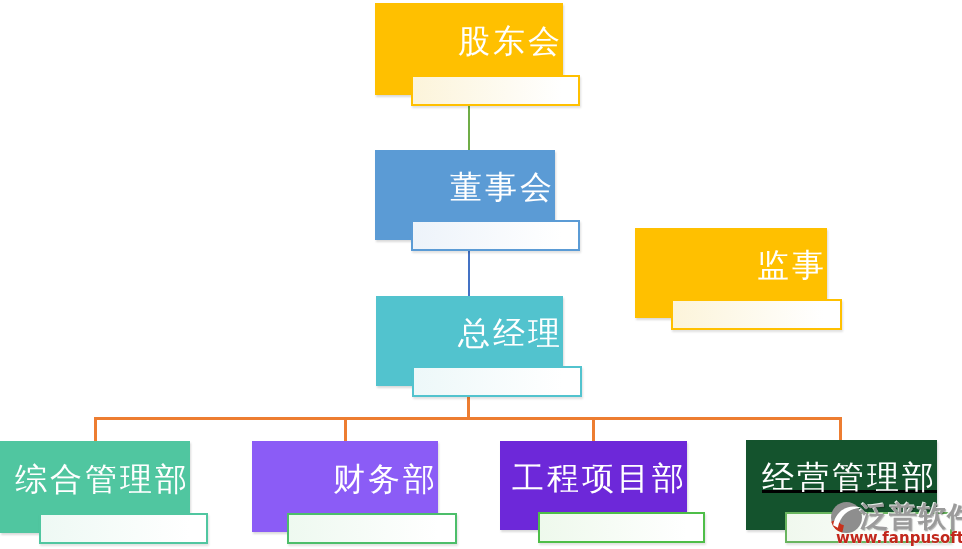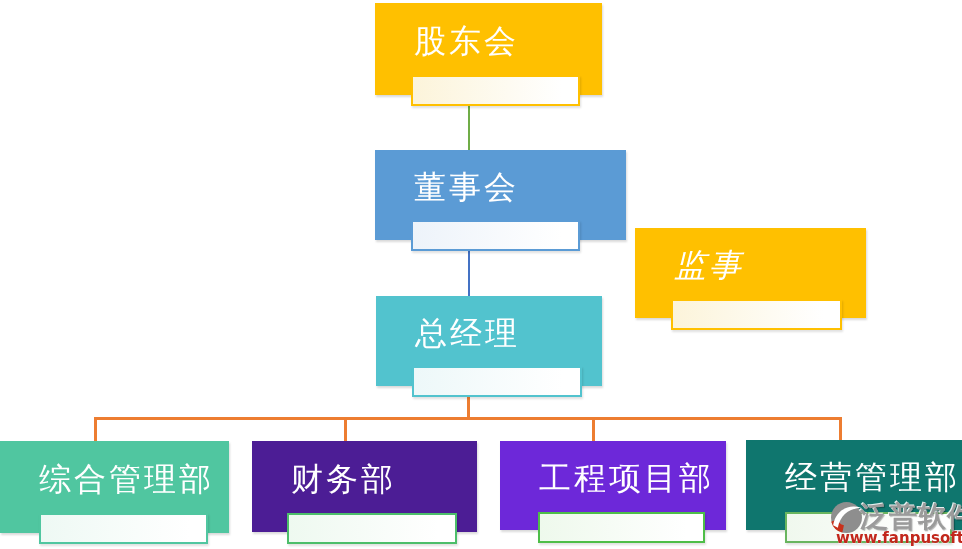--- a/index.html
+++ b/index.html
@@ -3,23 +3,22 @@
 <meta charset="utf-8">
 <style>
   html,body{margin:0;padding:0;background:#fff;}
   #canvas{
     position:relative;width:962px;height:549px;background:#fff;overflow:hidden;
     font-family:"DejaVu Sans","Liberation Sans",sans-serif;
   }
   .edge-seg{position:absolute;z-index:1;}
   .node{position:absolute;z-index:2;}
   .node-main{
-    position:absolute;display:flex;align-items:center;justify-content:flex-start;
+    position:absolute;display:flex;align-items:center;justify-content:flex-end;
     box-shadow:1px 2px 2px rgba(0,0,0,0.15);
-    padding-left:39px;
   }
   .node-label{
     color:#ffffff;font-size:32px;font-weight:300;letter-spacing:3px;
     padding-bottom:14px;white-space:nowrap;
   }
   .node-sub{
     position:absolute;box-sizing:border-box;
     box-shadow:1px 2px 2px rgba(0,0,0,0.12);
   }
   #watermark{position:absolute;z-index:5;}
@@ -51,57 +50,57 @@
       <div class="edge-seg" style="left: 839px; top: 419px; width: 3px; height: 22px; background: rgb(237, 125, 49);"></div>
     </div>
   <div id="nodes">
       <div class="node">
         <div class="node-main" style="left: 375px; top: 3px; width: 188px; height: 92px; background: rgb(255, 192, 0);">
           <span class="node-label">股东会</span>
         </div>
         <div class="node-sub" style="left: 411px; top: 75px; width: 169px; height: 31px; border: 2px solid rgb(255, 192, 0); background: linear-gradient(90deg, rgb(252, 244, 218) 0%, rgb(255, 255, 255) 90%);"></div>
       </div>
       <div class="node">
-        <div class="node-main" style="left: 375px; top: 150px; width: 212px; height: 90px; background: rgb(91, 155, 213);">
+        <div class="node-main" style="left: 375px; top: 150px; width: 180px; height: 90px; background: rgb(91, 155, 213);">
           <span class="node-label">董事会</span>
         </div>
         <div class="node-sub" style="left: 411px; top: 220px; width: 169px; height: 31px; border: 2px solid rgb(91, 155, 213); background: linear-gradient(90deg, rgb(237, 243, 250) 0%, rgb(255, 255, 255) 90%);"></div>
       </div>
       <div class="node">
-        <div class="node-main" style="left: 635px; top: 228px; width: 192px; height: 90px; background: rgb(255, 192, 0); font-style: italic;">
+        <div class="node-main" style="left: 635px; top: 228px; width: 192px; height: 90px; background: rgb(255, 192, 0);">
           <span class="node-label">监事</span>
         </div>
         <div class="node-sub" style="left: 671px; top: 299px; width: 171px; height: 31px; border: 2px solid rgb(255, 192, 0); background: linear-gradient(90deg, rgb(252, 244, 218) 0%, rgb(255, 255, 255) 90%);"></div>
       </div>
       <div class="node">
         <div class="node-main" style="left: 376px; top: 296px; width: 187px; height: 90px; background: rgb(82, 195, 206);">
           <span class="node-label">总经理</span>
         </div>
         <div class="node-sub" style="left: 412px; top: 366px; width: 170px; height: 31px; border: 2px solid rgb(82, 195, 206); background: linear-gradient(90deg, rgb(237, 248, 249) 0%, rgb(255, 255, 255) 90%);"></div>
       </div>
       <div class="node">
         <div class="node-main" style="left: 0px; top: 441px; width: 190px; height: 92px; background: rgb(80, 198, 160); font-family: Liberation Mono, monospace;">
           <span class="node-label">综合管理部</span>
         </div>
         <div class="node-sub" style="left: 39px; top: 513px; width: 169px; height: 31px; border: 2px solid rgb(80, 198, 160); background: linear-gradient(90deg, rgb(238, 249, 244) 0%, rgb(255, 255, 255) 90%);"></div>
       </div>
       <div class="node">
-        <div class="node-main" style="left: 252px; top: 441px; width: 186px; height: 91px; background: #4c1d95;">
+        <div class="node-main" style="left: 252px; top: 441px; width: 186px; height: 91px; background: #8b5cf6;">
           <span class="node-label">财务部</span>
         </div>
         <div class="node-sub" style="left: 287px; top: 513px; width: 170px; height: 31px; border: 2px solid rgb(76, 190, 106); background: linear-gradient(90deg, rgb(238, 249, 240) 0%, rgb(255, 255, 255) 90%);"></div>
       </div>
       <div class="node">
         <div class="node-main" style="left: 500px; top: 441px; width: 187px; height: 89px; background: #6d28d9;">
           <span class="node-label">工程项目部</span>
         </div>
         <div class="node-sub" style="left: 538px; top: 512px; width: 167px; height: 31px; border: 2px solid rgb(78, 190, 72); background: linear-gradient(90deg, rgb(238, 249, 236) 0%, rgb(255, 255, 255) 90%);"></div>
       </div>
       <div class="node">
-        <div class="node-main" style="left: 746px; top: 440px; width: 191px; height: 90px; background: #0f766e;">
+        <div class="node-main" style="left: 746px; top: 440px; width: 191px; height: 90px; background: #14532d; text-decoration: underline;">
           <span class="node-label">经营管理部</span>
         </div>
         <div class="node-sub" style="left: 785px; top: 512px; width: 167px; height: 31px; border: 2px solid rgb(105, 181, 95); background: linear-gradient(90deg, rgb(240, 248, 238) 0%, rgb(255, 255, 255) 90%);"></div>
       </div>
     </div>
 
   <div id="watermark">
     <svg id="wm-logo" viewBox="0 0 32 32">
       <circle cx="16" cy="16" r="15" fill="#8E8E8E"></circle>
       <path d="M1.2 20 A15 15 0 0 0 12 30.6 L13.5 23.5 A8.5 8.5 0 0 1 7.2 17.6 Z" fill="#C8311B"></path>

